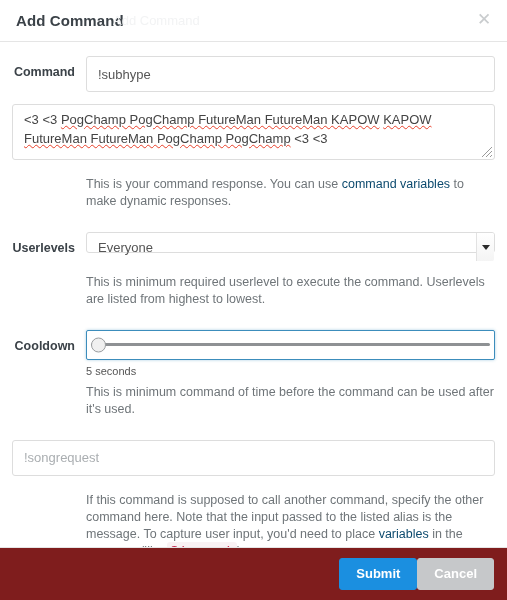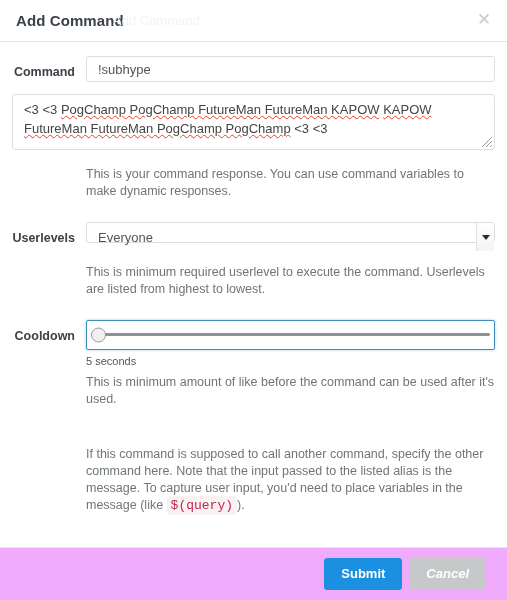--- a/index.html
+++ b/index.html
@@ -91,21 +91,21 @@
     line-height: 1.4;
   }
   .form-control-wrap {
     flex: 1;
     min-width: 0;
   }
 
   .text-input {
     display: block;
     width: 100%;
-    height: 26px;
+    height: 36px;
     box-sizing: border-box;
     padding: 5px 11px;
     font-family: "Liberation Sans", sans-serif;
     font-size: 13px;
     color: #555555;
     background: #ffffff;
     border: 1px solid #dddddd;
     border-radius: 3px;
     outline: none;
   }
@@ -231,21 +231,21 @@
   }
 
   .help-text {
     font-size: 12.5px;
     line-height: 17px;
     color: #6f7579;
     padding-top: 4px;
     padding-bottom: 10px;
   }
   .help-text a {
-    color: #737373;
+    color: #0c4a6e;
     text-decoration: none;
   }
   code.var {
     font-family: "Liberation Mono", monospace;
     font-size: 13px;
     color: #c7254e;
     background: #f9f2f4;
     padding: 2px 4px;
     border-radius: 3px;
     white-space: nowrap;
@@ -256,44 +256,42 @@
     position: absolute;
     left: 0;
     right: 0;
     bottom: 0;
     height: 53px;
     border-top: 1px solid #e5e5e5;
     box-sizing: border-box;
     display: flex;
     align-items: center;
     justify-content: flex-end;
-    padding-right: 21px;
-    gap: 7px;
-    background: #f0abfc;
+    padding-right: 13px;
+    background: #7f1d1d;
   }
   .btn {
     font-family: "Liberation Sans", sans-serif;
     font-size: 13px;
     font-weight: bold;
     padding: 7px 16px;
     border-radius: 3px;
     border: 1px solid transparent;
     cursor: pointer;
     line-height: 16px;
   }
   .btn-primary {
     background: #1b8fe0;
     border-color: #1b8fe0;
     color: #ffffff;
   }
   .btn-default {
     background: #c6c8ca;
     border-color: #c6c8ca;
     color: #ffffff;
-    font-style: italic;
   }
 </style>
 </head>
 <body>
 
 <div class="modal">
 
   <div class="modal-header">
     <span class="modal-title">Add Command</span>
     <span class="ghost-text">Add Command</span>
@@ -350,25 +348,28 @@
 
     <div class="form-row">
       <div class="form-label">Cooldown</div>
       <div class="form-control-wrap">
         <div class="slider-focus">
           <div class="slider-track">
             <div class="slider-thumb" style="left: 0%;"></div>
           </div>
         </div>
         <div class="slider-value">5 seconds</div>
-        <div class="help-text">This is minimum amount of like before the command can be used after it's used.</div>
-      </div>
-    </div>
-
-    <div class="form-row">
+        <div class="help-text">This is minimum command of time before the command can be used after it's used.</div>
+      </div>
+    </div>
+
+    <div class="form-row">
+      <div class="form-control-wrap">
+        <input class="text-input" type="text" placeholder="!songrequest" style="">
+      </div>
     </div>
     <div class="form-row">
       <div class="form-label" style="padding-top:0;"></div>
       <div class="form-control-wrap">
         <div class="help-text"><span>If this command is supposed to call another command, specify the other command here. Note that the input passed to the listed alias is the message. To capture user input, you'd need to place </span><a href="#">variables</a><span> in the message (like </span><code class="var">$(query)</code><span>).</span></div>
       </div>
     </div>
 
   </div>
 

